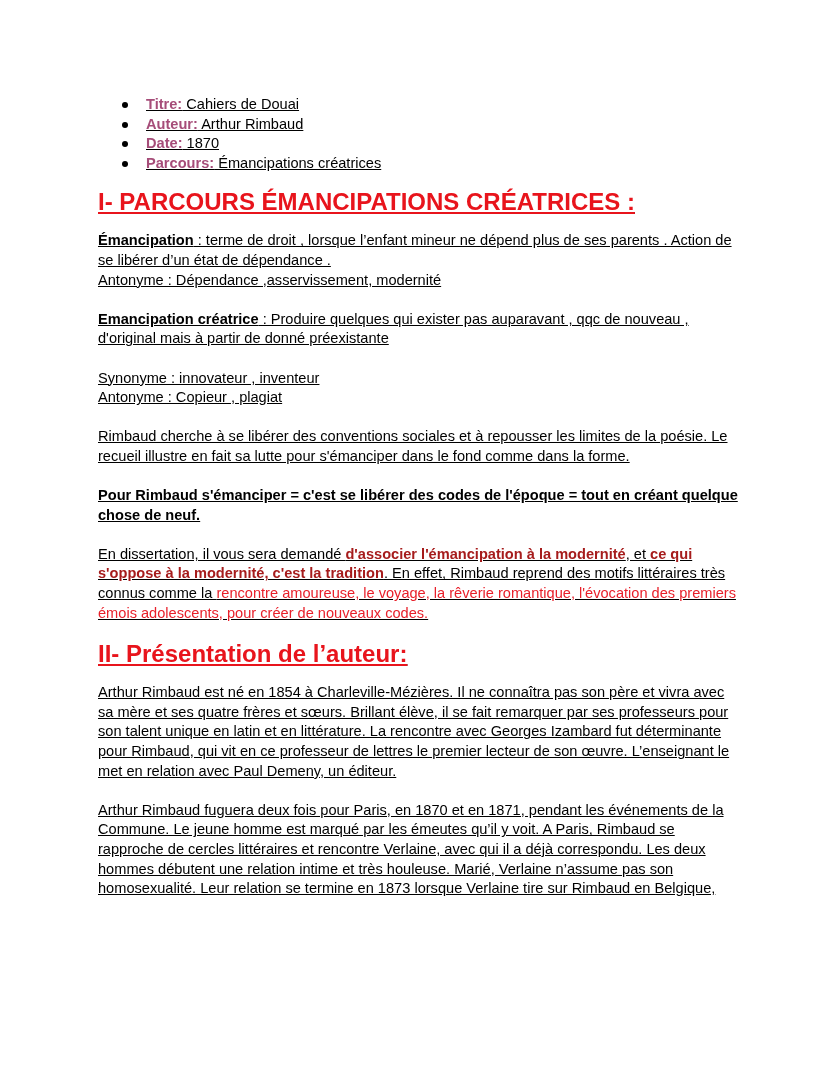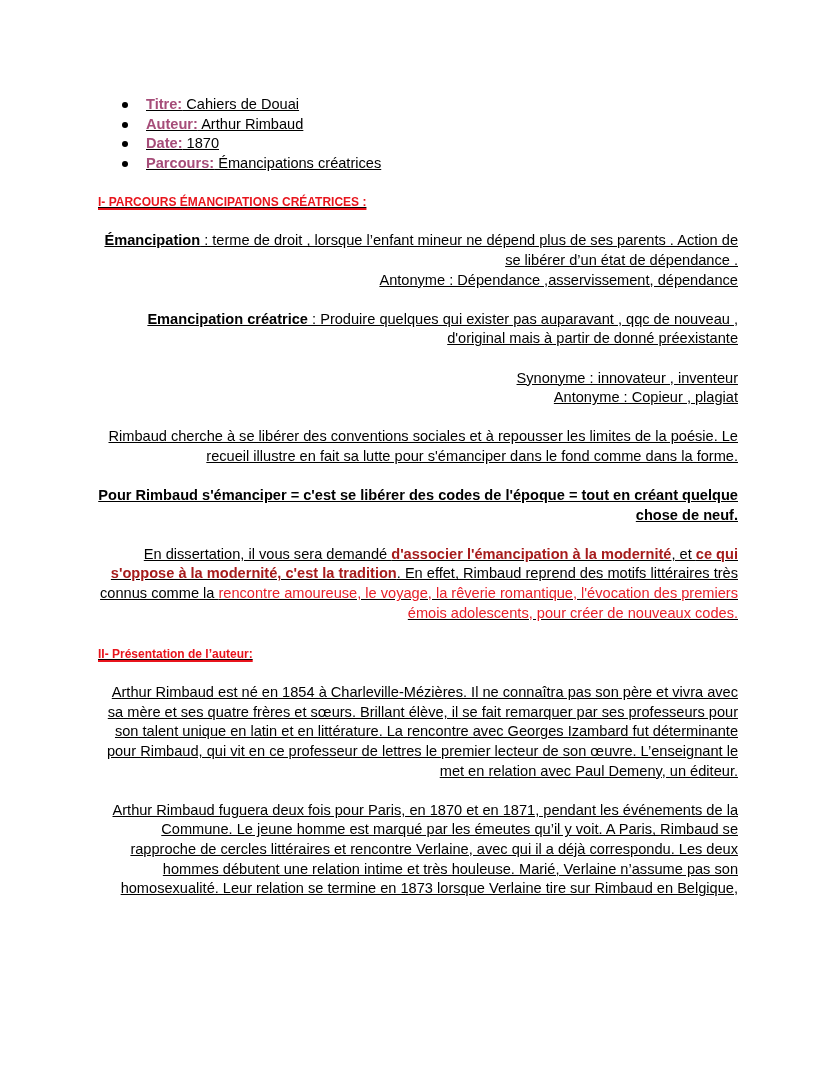--- a/index.html
+++ b/index.html
@@ -42,33 +42,32 @@
       height: 6px;
       border-radius: 50%;
       background: #000;
     }
     .label {
       color: #a64d79;
       font-weight: bold;
     }
     h2 {
       margin: 0;
-      font-size: 12px;
+      font-size: 24px;
       font-weight: bold;
       color: #e8141c;
       text-decoration: underline;
       text-decoration-thickness: 1.5px;
       text-underline-offset: 2px;
       line-height: 22px;
     }
     h2.h1 { margin-top: 18px; }
     h2.h2 { margin-top: 20px; }
     p {
       margin: 0;
-      text-align: right;
     }
     .gap-m { margin-top: 19.6px; }
     .first-after-h { margin-top: 18px; }
     .bold { font-weight: bold; }
     .dark-red-bold { color: #a61c1c; font-weight: bold; }
     .red { color: #e8202a; margin-top: 24px; }
   </style>
 </head>
 <body>
 
@@ -90,21 +89,21 @@
     <li>
       <span class="bullet"></span>
       <span class="label">Parcours:</span><span> Émancipations créatrices</span>
     </li>
   </ul>
 
   <h2 class="h1">I- PARCOURS ÉMANCIPATIONS CRÉATRICES :</h2>
 
   <p class="first-after-h"><span class="bold">Émancipation</span><span> : terme de droit , lorsque l’enfant mineur ne dépend plus de ses parents . Action de se libérer d’un état de dépendance .</span></p>
 
-  <p>Antonyme : Dépendance ,asservissement, dépendance</p>
+  <p>Antonyme : Dépendance ,asservissement, modernité</p>
 
   <p class="gap-m"><span class="bold">Emancipation créatrice</span><span> : Produire quelques qui exister pas auparavant , qqc de nouveau , d'original mais à partir de donné préexistante</span></p>
 
   <p class="gap-m">Synonyme : innovateur , inventeur</p>
   <p>Antonyme : Copieur , plagiat</p>
 
   <p class="gap-m">Rimbaud cherche à se libérer des conventions sociales et à repousser les limites de la poésie. Le recueil illustre en fait sa lutte pour s'émanciper dans le fond comme dans la forme.</p>
 
   <p class="gap-m bold">Pour Rimbaud s'émanciper = c'est se libérer des codes de l'époque =  tout en créant quelque chose de neuf.</p>
 

